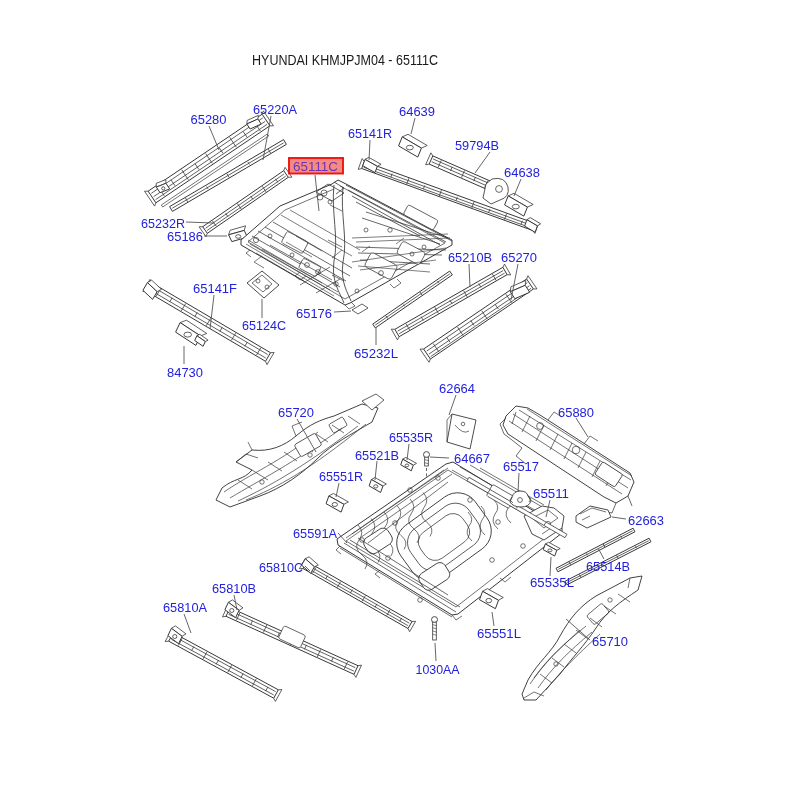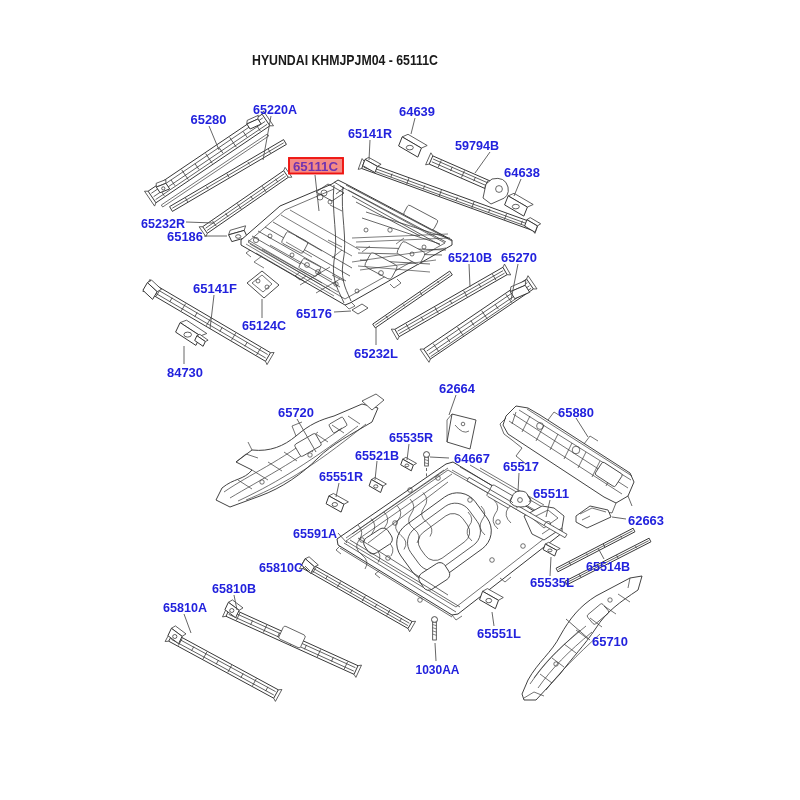--- a/index.html
+++ b/index.html
@@ -1,17 +1,17 @@
 <!DOCTYPE html>
 <html><head>
 <meta charset="utf-8">
 <title>HYUNDAI KHMJPJM04 - 65111C</title>
 <style>
 html,body{margin:0;padding:0;background:#fff;font-family:"Liberation Sans",sans-serif;}
-#wrap{width:800px;height:800px;position:relative;overflow:hidden;font-weight:bold;}
+#wrap{width:800px;height:800px;position:relative;overflow:hidden;}
 </style>
 </head>
 <body>
 
 <div id="wrap">
 <svg width="800" height="800" viewBox="0 0 800 800" font-family="Liberation Sans, sans-serif">
 
 <rect x="0" y="0" width="800" height="800" fill="#ffffff"></rect>
 
 <text x="252" y="65" font-size="15.2" fill="#1a1a1a" textLength="186" lengthAdjust="spacingAndGlyphs">HYUNDAI KHMJPJM04 - 65111C</text>

